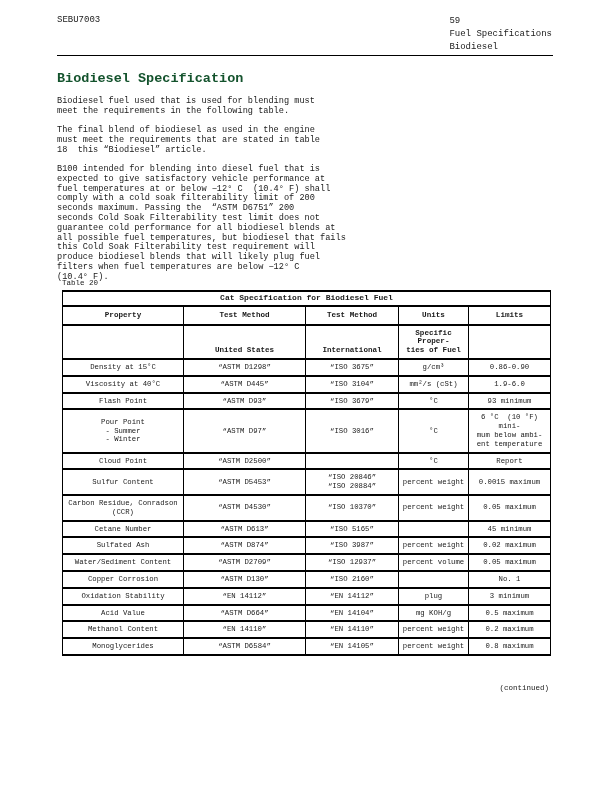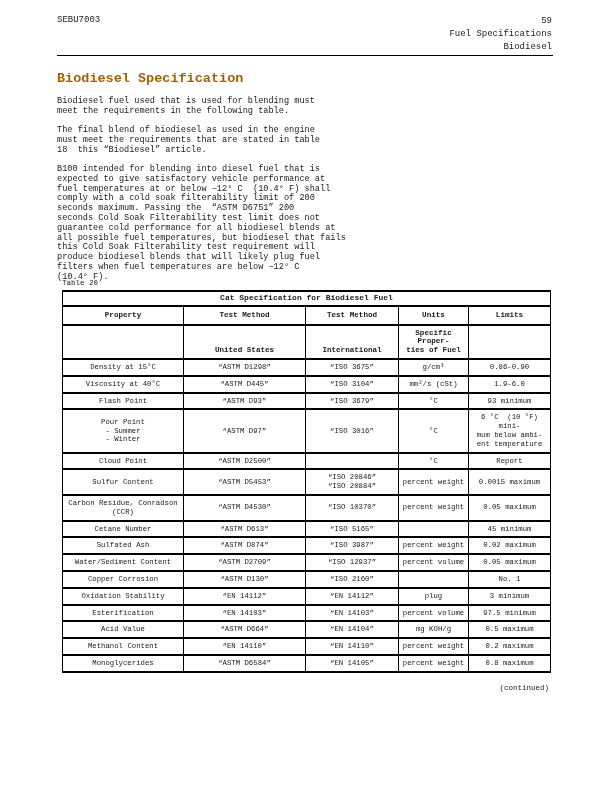--- a/index.html
+++ b/index.html
@@ -13,35 +13,35 @@
     color: #1a1a1a;
     overflow: hidden;
   }
   
   .hdr-left {
     position: absolute; top: 15px; left: 57px;
     font-size: 9px;
   }
   .hdr-right {
     position: absolute; top: 15px; right: 60px;
-    text-align: right; font-size: 9px; line-height: 13px;
+    text-align: left; font-size: 9px; line-height: 13px;
   }
   .hdr-rule {
     position: absolute; top: 55px; left: 57px; right: 59px;
     border-top: 1.2px solid #000;
   }
   
   .article {
     position: absolute; left: 57px; top: 71px; width: 300px;
   }
   .article h1 {
     margin: 0 0 11px 0;
     font-size: 13.5px;
     font-weight: bold;
-    color: #a16207;
+    color: #14532d;
   }
   .article p {
     margin: 0 0 9.5px 0;
     font-size: 8.6px;
     line-height: 9.8px;
     white-space: pre-wrap;
   }
   
   .table-label {
     position: absolute; left: 62px; top: 279px;
@@ -228,27 +228,20 @@
             <td>No. 1</td>
           </tr>
           <tr>
             <td>Oxidation Stability</td>
             <td>“EN 14112”</td>
             <td>“EN 14112”</td>
             <td>plug</td>
             <td>3 minimum</td>
           </tr>
           <tr>
-            <td>Esterification</td>
-            <td>“EN 14103”</td>
-            <td>“EN 14103”</td>
-            <td>percent volume</td>
-            <td>97.5 minimum</td>
-          </tr>
-          <tr>
             <td>Acid Value</td>
             <td>“ASTM D664”</td>
             <td>“EN 14104”</td>
             <td>mg KOH/g</td>
             <td>0.5 maximum</td>
           </tr>
           <tr>
             <td>Methanol Content</td>
             <td>“EN 14110”</td>
             <td>“EN 14110”</td>

